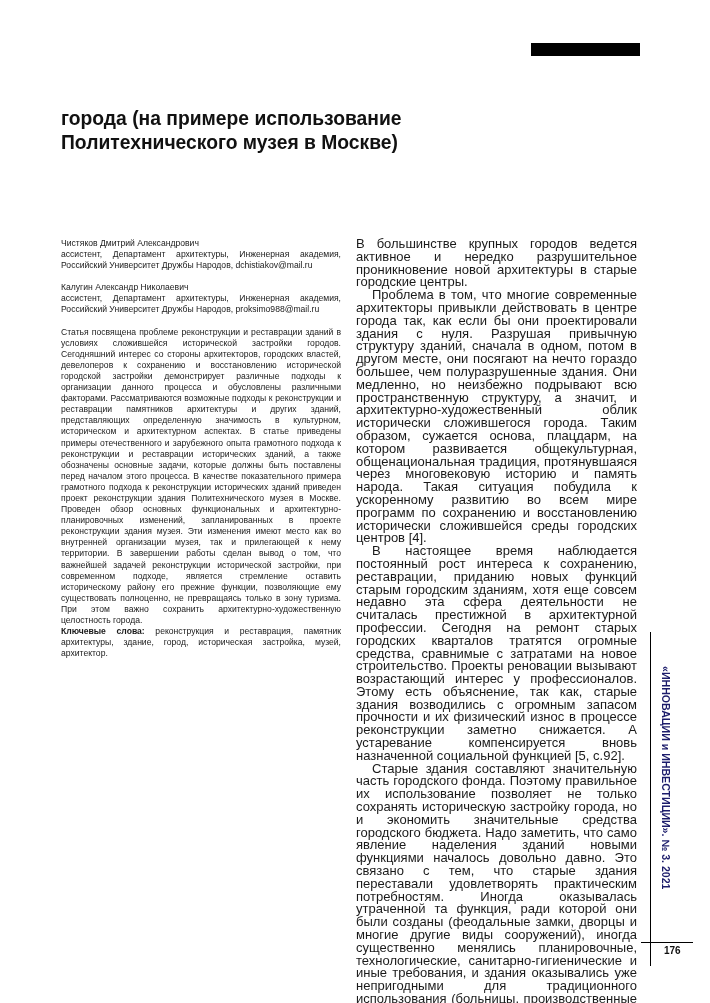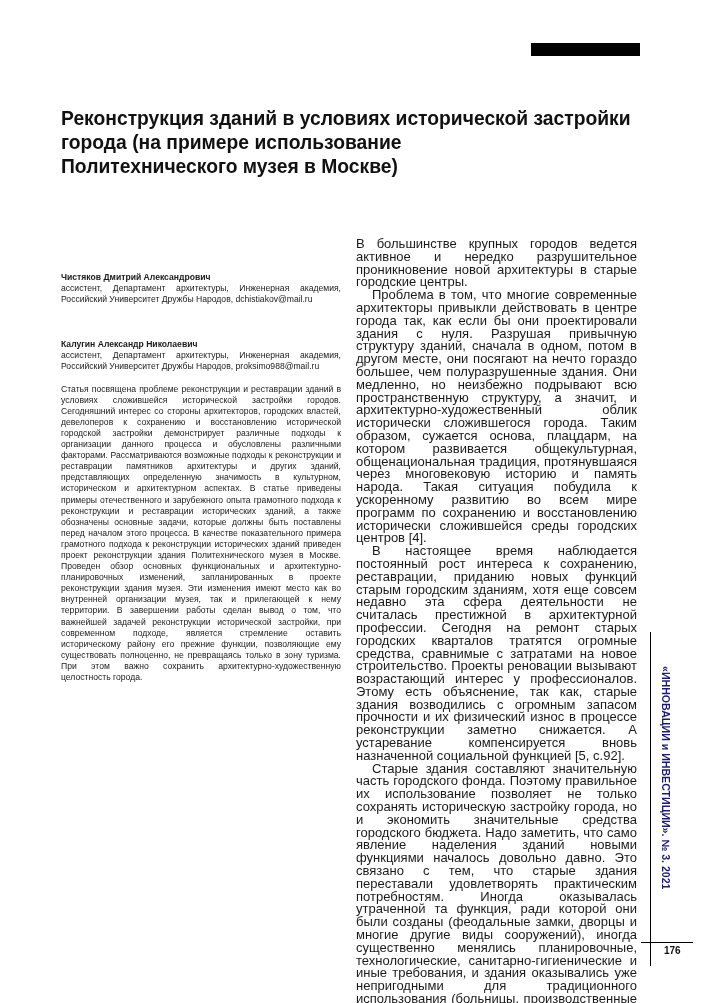--- a/index.html
+++ b/index.html
@@ -6,55 +6,57 @@
   body { width: 710px; height: 1003px; position: relative; overflow: hidden;
          font-family: "Liberation Sans", sans-serif; color: #111; }
   .topbar { position: absolute; left: 531px; top: 43px; width: 109px; height: 13px; background: #000; }
   .title { position: absolute; left: 61px; top: 107px; width: 590px; margin: 0;
            font-family: "Liberation Sans", sans-serif; font-weight: bold; font-size: 19.3px; line-height: 24px; color: #111; }
   .title span { display: block; white-space: nowrap; }
   .col { position: absolute; font-size: 8.6px; line-height: 11.1px; color: #1a1a1a; }
   .left { left: 61px; top: 238px; width: 280px; }
   .right { left: 356px; top: 238px; width: 281px; font-size: 13px; line-height: 12.8px; }
   .author { margin-bottom: 11px; }
-  .author-name { font-weight: bold; display: block; margin-top: 34px; }
+  .author-name { font-weight: normal; display: block; }
   .author-aff { display: block; text-align: justify; }
   .abstract { margin-top: 6px; text-align: justify; }
   .keywords { text-align: justify; }
   .keywords b { font-weight: bold; }
   .right p { margin: 0; text-align: justify; }
   .right p.indent { text-indent: 16px; }
   .vline { position: absolute; left: 650px; top: 632px; width: 1px; height: 334px; background: #000; }
   .hline { position: absolute; left: 641px; top: 942px; width: 52px; height: 1px; background: #000; }
   .journal { position: absolute; left: 660px; top: 666px; width: 12px; height: 252px; }
   .journal span { position: absolute; left: 0; top: 0; transform-origin: 0 0; transform: translate(12px, 0) rotate(90deg);
                   white-space: nowrap; font-weight: bold; font-size: 10.6px; line-height: 12px; color: #1c1c6b; }
   .pagenum { position: absolute; left: 664px; top: 945px; font-weight: bold; font-size: 10px; color: #111; }
 </style>
 </head>
 <body>
 
 <div class="topbar"></div>
 
 <h1 class="title">
-  <span>Реконструкция зданий в условиях исторической застройки</span>
   <span>города (на примере использование</span>
   <span>Политехнического музея в Москве)</span>
 </h1>
 
 <div class="col left">
   <div class="author">
     <span class="author-name">Чистяков Дмитрий Александрович</span>
     <span class="author-aff">ассистент, Департамент архитектуры, Инженерная академия, Российский Университет Дружбы Народов, dchistiakov@mail.ru</span>
   </div>
   <div class="author">
     <span class="author-name">Калугин Александр Николаевич</span>
     <span class="author-aff">ассистент, Департамент архитектуры, Инженерная академия, Российский Университет Дружбы Народов, proksimo988@mail.ru</span>
   </div>
   <div class="abstract">Статья посвящена проблеме реконструкции и реставрации зданий в условиях сложившейся исторической застройки городов. Сегодняшний интерес со стороны архитекторов, городских властей, девелоперов к сохранению и восстановлению исторической городской застройки демонстрирует различные подходы к организации данного процесса и обусловлены различными факторами. Рассматриваются возможные подходы к реконструкции и реставрации памятников архитектуры и других зданий, представляющих определенную значимость в культурном, историческом и архитектурном аспектах. В статье приведены примеры отечественного и зарубежного опыта грамотного подхода к реконструкции и реставрации исторических зданий, а также обозначены основные задачи, которые должны быть поставлены перед началом этого процесса. В качестве показательного примера грамотного подхода к реконструкции исторических зданий приведен проект реконструкции здания Политехнического музея в Москве. Проведен обзор основных функциональных и архитектурно-планировочных изменений, запланированных в проекте реконструкции здания музея. Эти изменения имеют место как во внутренней организации музея, так и прилегающей к нему территории. В завершении работы сделан вывод о том, что важнейшей задачей реконструкции исторической застройки, при современном подходе, является стремление оставить историческому району его прежние функции, позволяющие ему существовать полноценно, не превращаясь только в зону туризма. При этом важно сохранить архитектурно-художественную целостность города.</div>
+  <div class="keywords">
+    <b>Ключевые слова:</b><span> реконструкция и реставрация, памятник архитектуры, здание, город, историческая застройка, музей, архитектор.</span>
+  </div>
 </div>
 
 <div class="col right">
   <p>В большинстве крупных городов ведется активное и нередко разрушительное проникновение новой архитектуры в старые городские центры.</p>
   <p class="indent">Проблема в том, что многие современные архитекторы привыкли действовать в центре города так, как если бы они проектировали здания с нуля. Разрушая привычную структуру зданий, сначала в одном, потом в другом месте, они посягают на нечто гораздо большее, чем полуразрушенные здания. Они медленно, но неизбежно подрывают всю пространственную структуру, а значит, и архитектурно-художественный облик исторически сложившегося города. Таким образом, сужается основа, плацдарм, на котором развивается общекультурная, общенациональная традиция, протянувшаяся через многовековую историю и память народа. Такая ситуация побудила к ускоренному развитию во всем мире программ по сохранению и восстановлению исторически сложившейся среды городских центров [4].</p>
   <p class="indent">В настоящее время наблюдается постоянный рост интереса к сохранению, реставрации, приданию новых функций старым городским зданиям, хотя еще совсем недавно эта сфера деятельности не считалась престижной в архитектурной профессии. Сегодня на ремонт старых городских кварталов тратятся огромные средства, сравнимые с затратами на новое строительство. Проекты реновации вызывают возрастающий интерес у профессионалов. Этому есть объяснение, так как, старые здания возводились с огромным запасом прочности и их физический износ в процессе реконструкции заметно снижается. А устаревание компенсируется вновь назначенной социальной функцией [5, с.92].</p>
   <p class="indent">Старые здания составляют значительную часть городского фонда. Поэтому правильное их использование позволяет не только сохранять историческую застройку города, но и экономить значительные средства городского бюджета. Надо заметить, что само явление наделения зданий новыми функциями началось довольно давно. Это связано с тем, что старые здания переставали удовлетворять практическим потребностям. Иногда оказывалась утраченной та функция, ради которой они были созданы (феодальные замки, дворцы и многие другие виды сооружений), иногда существенно менялись планировочные, технологические, санитарно-гигиенические и иные требования, и здания оказывались уже непригодными для традиционного использования (больницы, производственные здания, многие жилые постройки и др.). Так или иначе, процесс обновления, реновации старых зданий неизбежен. Важным здесь является грамотный подход к этому процессу. Особого внимания заслуживают памятники архитектуры. Главнейшая задача - правильный выбор новой функции. От этого более всего зависит дальнейшая судьба памятника. При решении этой задачи учитываются местные потребности в размещении тех или иных учреждений,</p>
 </div>
 
 <div class="vline"></div>

